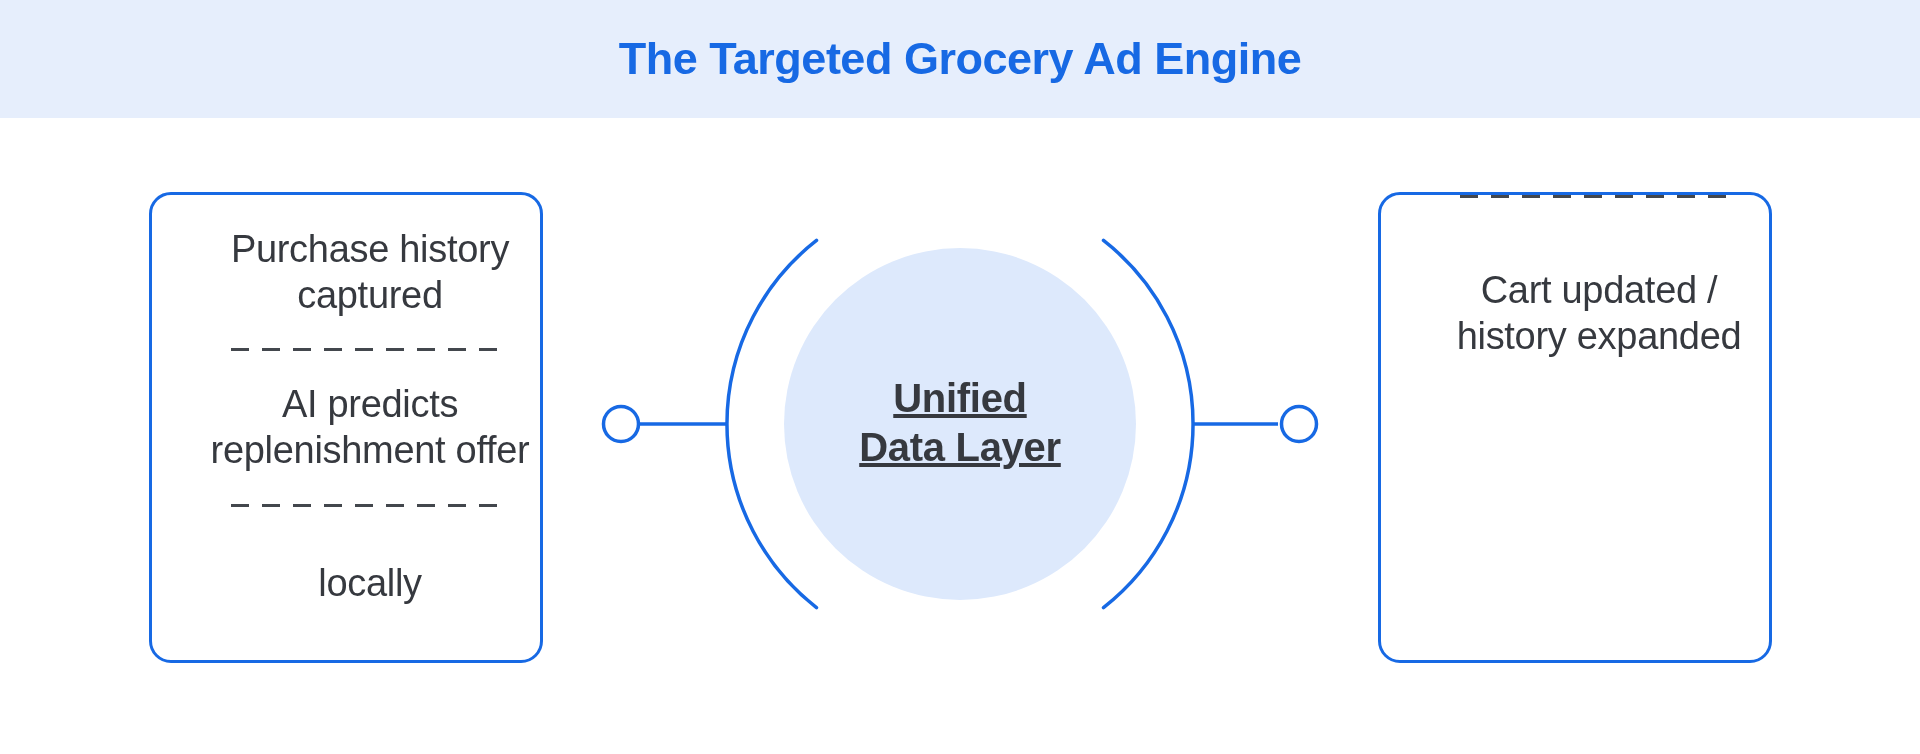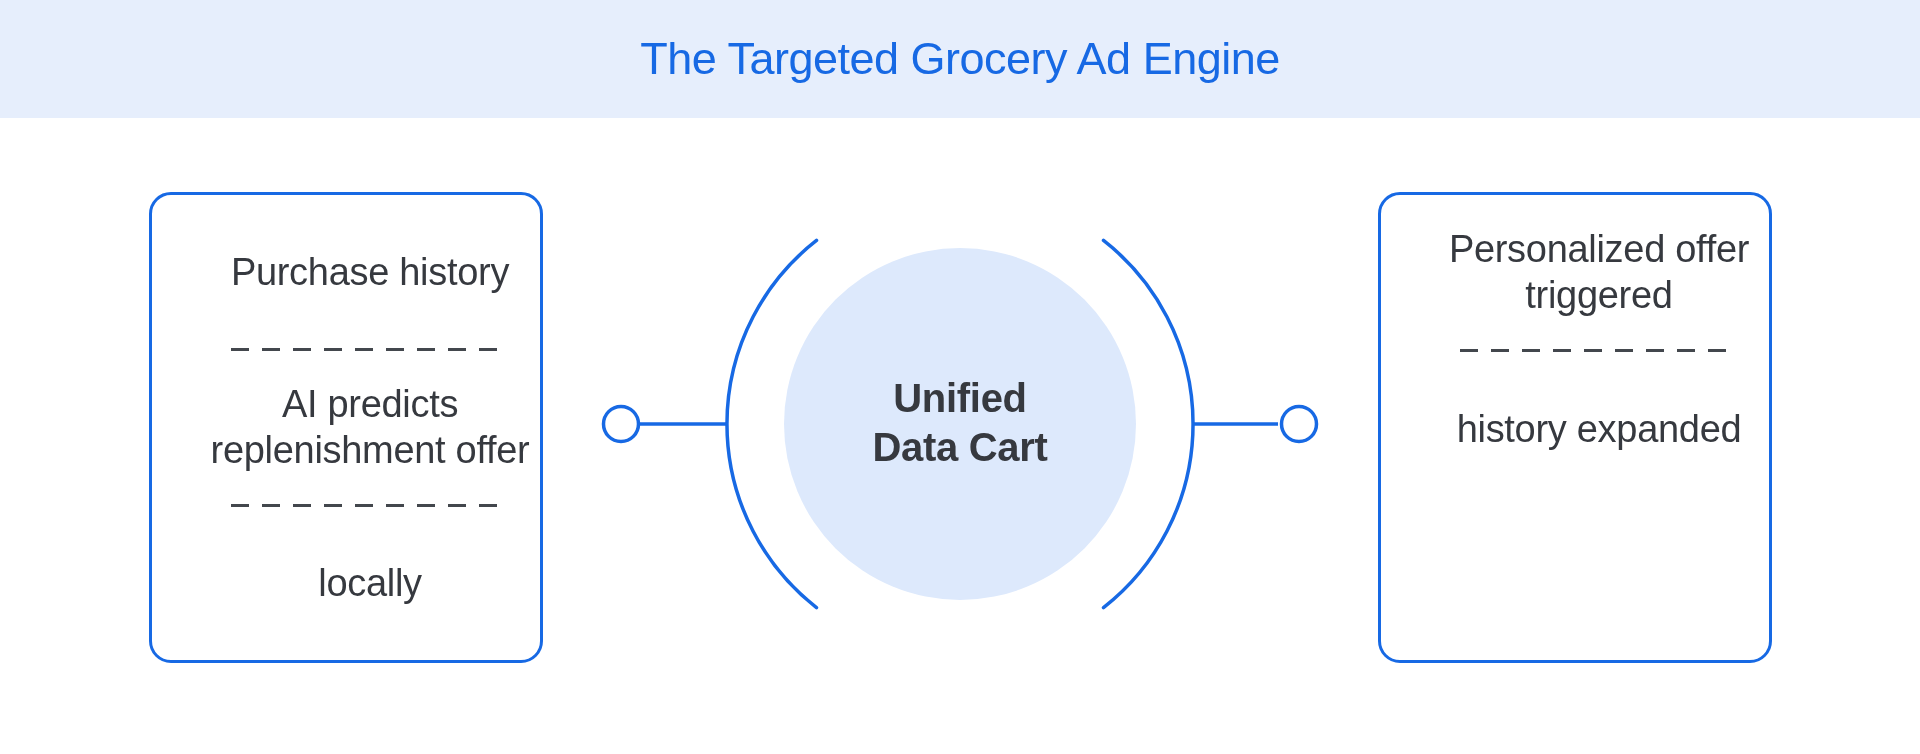--- a/index.html
+++ b/index.html
@@ -18,21 +18,21 @@
     font-family:"Liberation Sans","DejaVu Sans",sans-serif;
     position:relative;overflow:hidden;
   }
   .header{
     position:absolute;left:0;top:0;width:1920px;height:118px;
     background:var(--header-bg);
     display:flex;align-items:center;justify-content:center;
   }
   .title{
     color:var(--accent);
-    font-size:45px;font-weight:400;letter-spacing:-0.5px;
+    font-size:45px;font-weight:700;letter-spacing:-0.5px;
     margin:12px;
   }
   .card{
     position:absolute;top:192px;width:394px;height:471px;
     border:3px solid var(--accent);border-radius:22px;
     background:transparent;
     display:flex;flex-direction:column;padding-left:48px;
   }
   .card.left{left:149px;}
   .card.right{left:1378px;}
@@ -48,52 +48,50 @@
   .divider{
     height:2.5px;margin:0 31px;
     background:repeating-linear-gradient(to right,
       var(--divider) 0,var(--divider) 18px,
       transparent 18px,transparent 31px);
   }
   .stage-svg{position:absolute;left:0;top:0;}
   .core-label{
     position:absolute;left:810px;top:374px;width:300px;
     text-align:center;color:var(--text-dark);
-    font-size:40px;font-weight:600;letter-spacing:-0.3px;line-height:49px;
+    font-size:40px;font-weight:600;letter-spacing:-0.3px;line-height:49px;text-decoration:underline;
   }
 </style>
 </head>
 <body>
 
 <div class="header">
   <h1 class="title">The Targeted Grocery Ad Engine</h1>
 </div>
 
 <div class="card left">
   <div class="row">
     <div class="step-line">Purchase history</div>
+    <div class="step-line">captured</div>
   </div>
   <div class="divider"></div>
   <div class="row">
     <div class="step-line">AI predicts</div>
     <div class="step-line">replenishment offer</div>
   </div>
   <div class="divider"></div>
   <div class="row">
     <div class="step-line">locally</div>
   </div>
 </div>
 
 <div class="card right">
-  <div class="row">
-    <div class="step-line">Personalized offer</div>
-    <div class="step-line">triggered</div>
-  </div>
   <div class="divider"></div>
   <div class="row">
+    <div class="step-line">Cart updated /</div>
     <div class="step-line">history expanded</div>
   </div>
   <div class="row"></div>
 </div>
 
 <svg class="stage-svg" width="1920" height="754" viewBox="0 0 1920 754">
 
   <circle cx="960" cy="424" r="176" style="fill:var(--circle-fill)"></circle>
 
   <path d="M 816.5 240.4 A 233 233 0 0 0 816.5 607.6" style="fill:none;stroke:var(--accent);stroke-width:3.5;stroke-linecap:round"></path>
@@ -102,14 +100,14 @@
 
   <line x1="640" y1="424" x2="727" y2="424" style="stroke:var(--accent);stroke-width:3.5"></line>
   <circle cx="621" cy="424" r="17.5" style="fill:#ffffff;stroke:var(--accent);stroke-width:3.5"></circle>
 
   <line x1="1193" y1="424" x2="1278" y2="424" style="stroke:var(--accent);stroke-width:3.5"></line>
   <circle cx="1299" cy="424" r="17.5" style="fill:#ffffff;stroke:var(--accent);stroke-width:3.5"></circle>
 </svg>
 
 <div class="core-label">
   <div>Unified</div>
-  <div>Data Cart</div>
+  <div>Data Layer</div>
 </div>
 
 </body></html>

